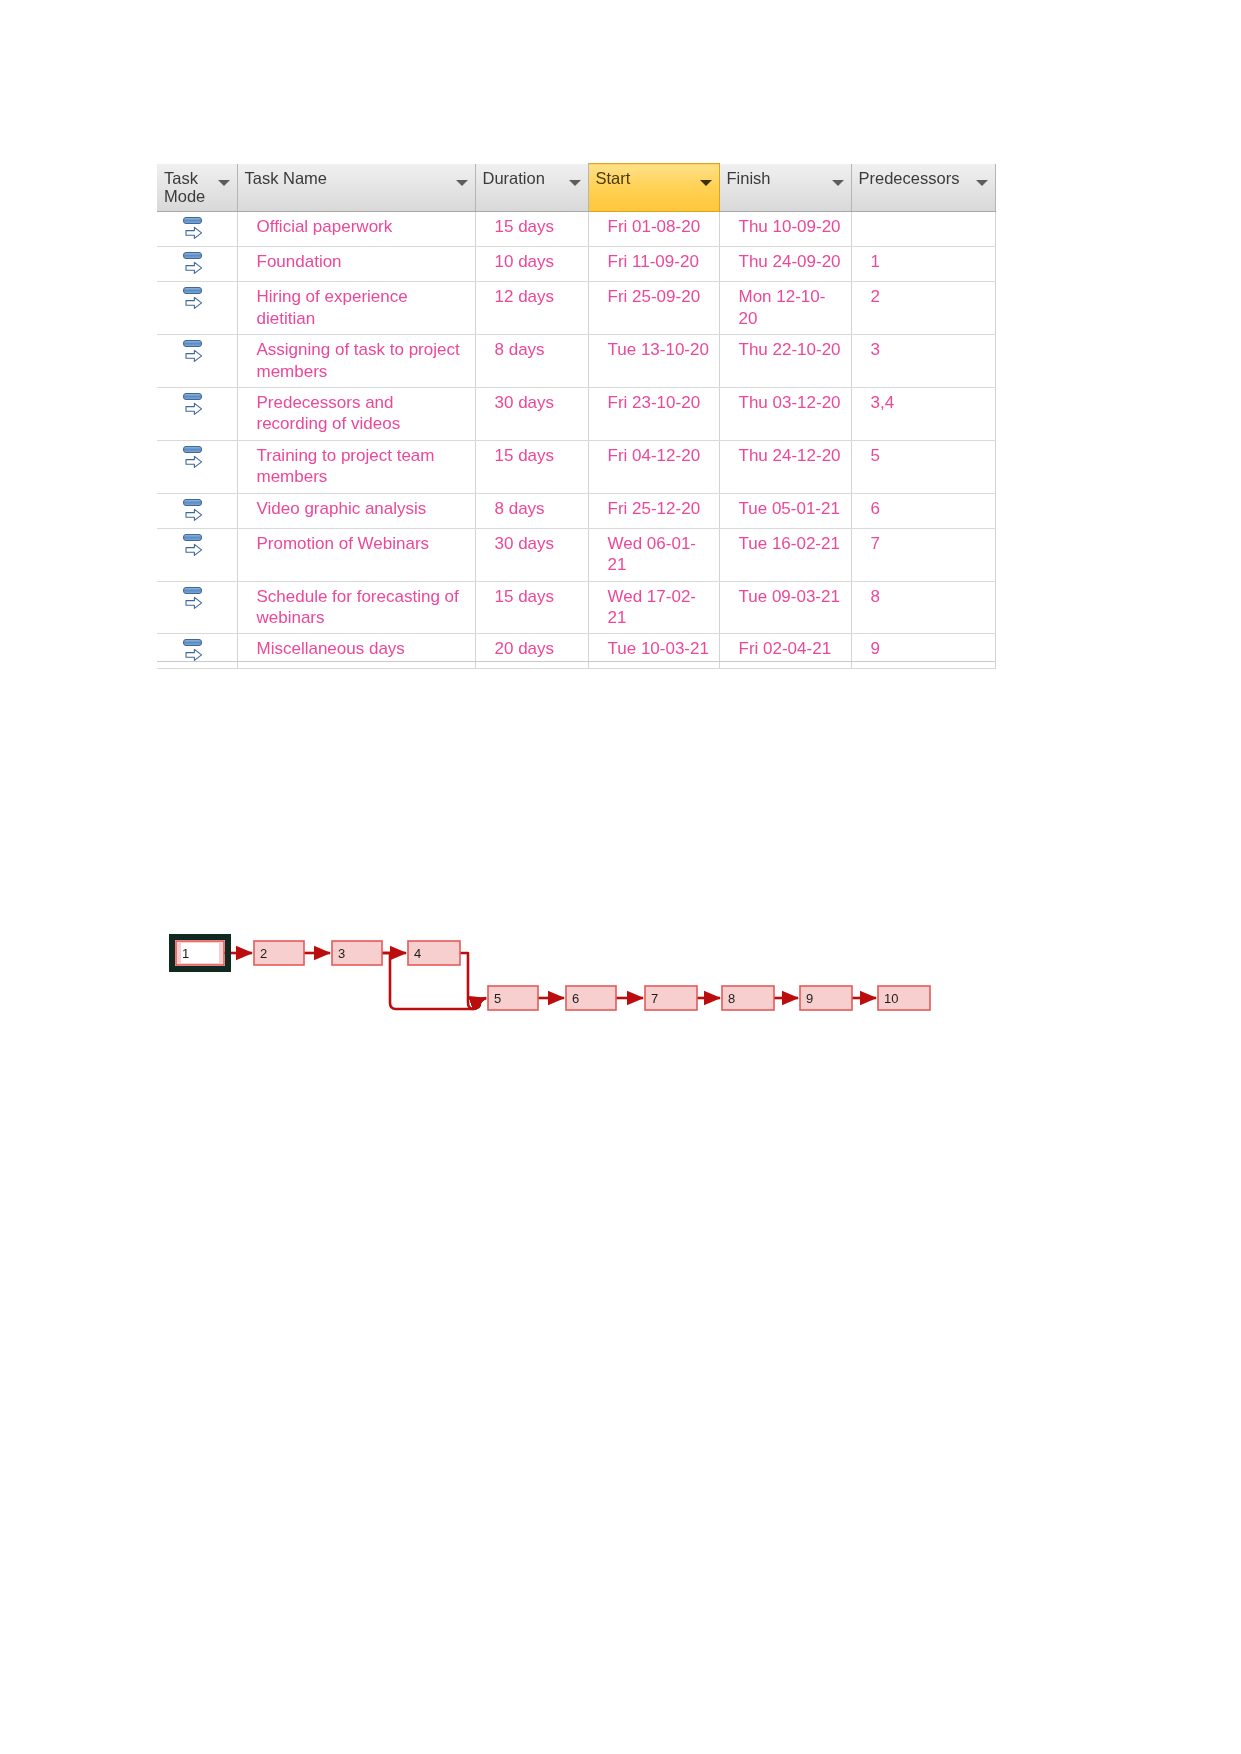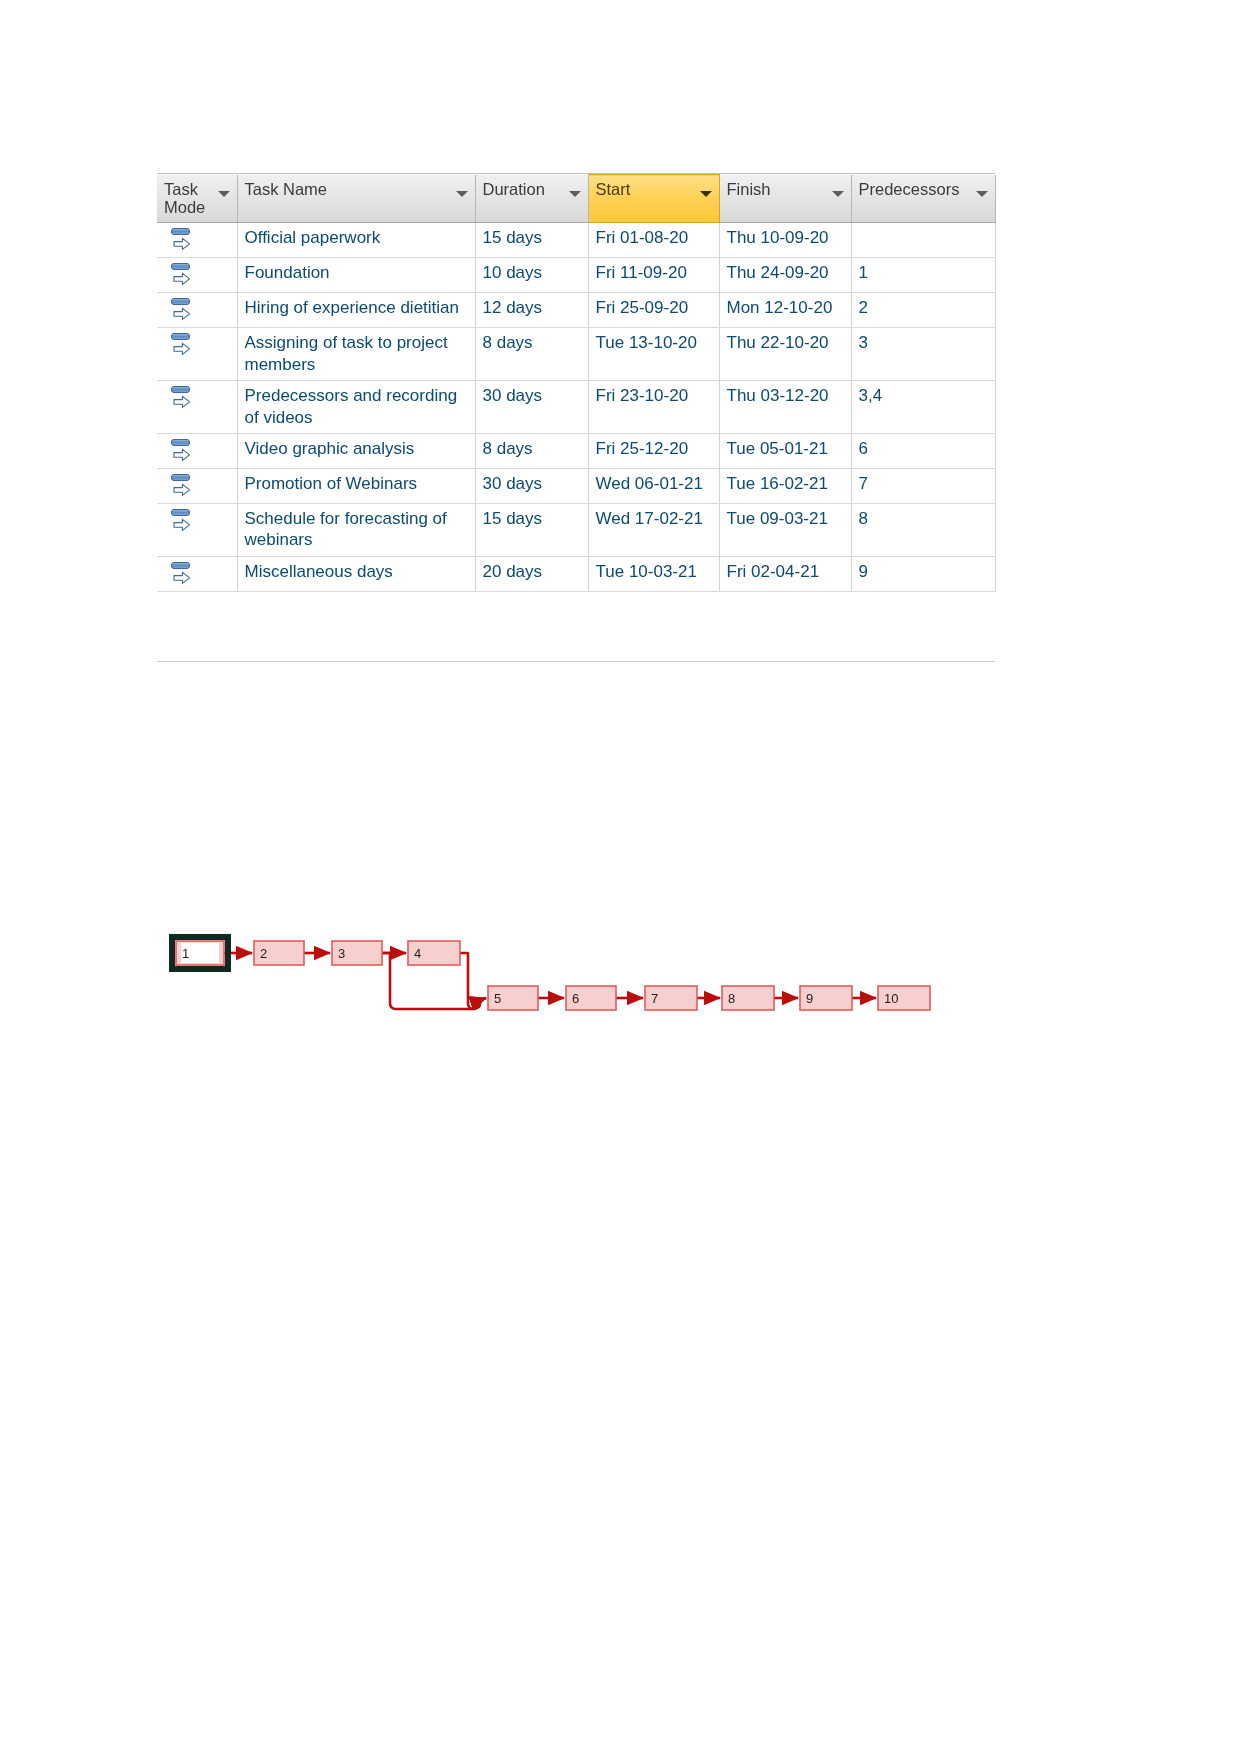--- a/index.html
+++ b/index.html
@@ -13,21 +13,21 @@
     height: 1754px;
     position: relative;
     font-family: "Liberation Sans", sans-serif;
     -webkit-font-smoothing: antialiased;
   }
 
   
   .task-table-wrap {
     position: absolute;
     left: 157px;
-    top: 174px;
+    top: 163px;
     width: 838px;
   }
 
   table.task-table {
     border-collapse: collapse;
     table-layout: fixed;
     width: 838px;
     background: #ffffff;
   }
 
@@ -77,22 +77,22 @@
     border-left: 6px solid transparent;
     border-right: 6px solid transparent;
     border-top: 6px solid #5d5d5d;
   }
   th.sel .filter-arrow { border-top-color: #3c3000; }
 
   table.task-table td {
     border-right: 1px solid #d3d3d3;
     border-bottom: 1px solid #d9d9d9;
     font-size: 17px;
-    color: #0c4a6e;
-    padding: 4px 7px 5px 7px;
+    color: #ec4899;
+    padding: 4px 7px 5px 19px;
     vertical-align: top;
     line-height: 1.26;
     background: #ffffff;
     height: 28px;
     box-sizing: border-box;
   }
   td.c-mode {
     padding: 2px 0 0 4px;
     border-right: 1px solid #d3d3d3;
   }
@@ -282,20 +282,35 @@
               <svg class="arrow" width="18" height="14" viewBox="0 0 18 14">
                 <path d="M1 4.6 H9.4 V1.4 L16.6 6.9 L9.4 12.4 V9.2 H1 Z" fill="#ffffff" stroke="#3f6898" stroke-width="1.1" stroke-linejoin="round"></path>
               </svg>
             </span>
           </td>
           <td class="c-name">Predecessors and recording of videos</td>
           <td class="c-dur">30 days</td>
           <td class="c-start">Fri 23-10-20</td>
           <td class="c-fin">Thu 03-12-20</td>
           <td class="c-pred">3,4</td>
+        </tr>
+        <tr>
+          <td class="c-mode">
+            <span class="mode-icon">
+              <span class="bar"></span>
+              <svg class="arrow" width="18" height="14" viewBox="0 0 18 14">
+                <path d="M1 4.6 H9.4 V1.4 L16.6 6.9 L9.4 12.4 V9.2 H1 Z" fill="#ffffff" stroke="#3f6898" stroke-width="1.1" stroke-linejoin="round"></path>
+              </svg>
+            </span>
+          </td>
+          <td class="c-name">Training to project team members</td>
+          <td class="c-dur">15 days</td>
+          <td class="c-start">Fri 04-12-20</td>
+          <td class="c-fin">Thu 24-12-20</td>
+          <td class="c-pred">5</td>
         </tr>
         <tr>
           <td class="c-mode">
             <span class="mode-icon">
               <span class="bar"></span>
               <svg class="arrow" width="18" height="14" viewBox="0 0 18 14">
                 <path d="M1 4.6 H9.4 V1.4 L16.6 6.9 L9.4 12.4 V9.2 H1 Z" fill="#ffffff" stroke="#3f6898" stroke-width="1.1" stroke-linejoin="round"></path>
               </svg>
             </span>
           </td>

